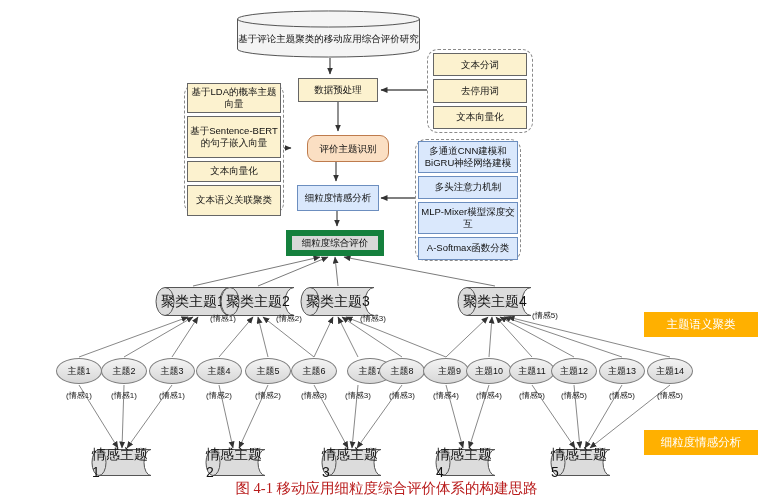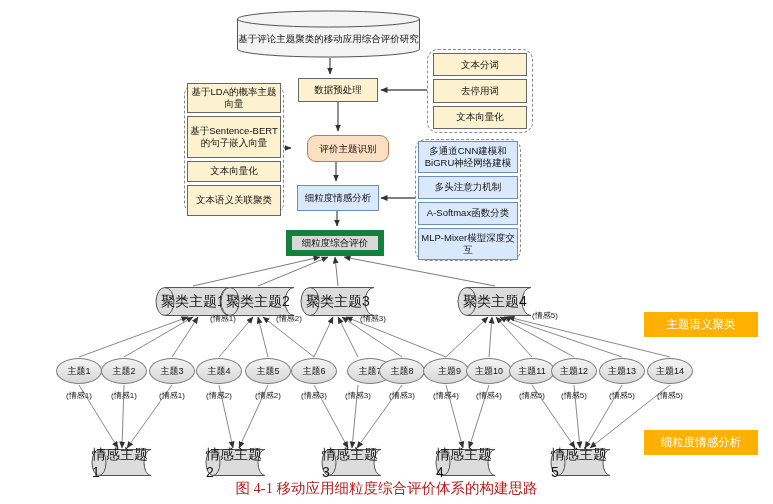--- a/index.html
+++ b/index.html
@@ -115,22 +115,22 @@
   <div class="node dashed" style="left:184px;top:84px;width:100px;height:130px;justify-content:center;">
     <div class="box" style="min-height:26px;">基于LDA的概率主题向量</div>
     <div class="box" style="min-height:38px;">基于Sentence-BERT的句子嵌入向量</div>
     <div class="box" style="min-height:17px;">文本向量化</div>
     <div class="box" style="min-height:27px;">文本语义关联聚类</div>
   </div>
 
   <div class="node dashed" style="left:415px;top:139px;width:106px;height:122px;justify-content:center;">
     <div class="box blue" style="width:94px;min-height:28px;">多通道CNN建模和BiGRU神经网络建模</div>
     <div class="box blue" style="width:94px;min-height:19px;">多头注意力机制</div>
+    <div class="box blue" style="width:94px;min-height:28px;">MLP-Mixer模型深度交互</div>
     <div class="box blue" style="width:94px;min-height:19px;">A-Softmax函数分类</div>
-    <div class="box blue" style="width:94px;min-height:28px;">MLP-Mixer模型深度交互</div>
   </div>
 
   <div class="cylwrap" style="left:156px;top:287px;width:74px;height:29px;">
     <svg width="74" height="29" viewBox="0 0 74 29">
         <path d="M9 .5 H73 A9 14 0 0 0 73 28.5 H9 A9 14 0 0 1 9 .5 Z" fill="#DCDCDC" stroke="#555"></path>
         <path d="M9 .5 A9 14 0 0 1 9 28.5" fill="none" stroke="#555"></path>
       </svg>
     <div class="lbl">聚类主题1</div>
   </div>
   <div class="cylwrap" style="left:221px;top:287px;width:74px;height:29px;">

